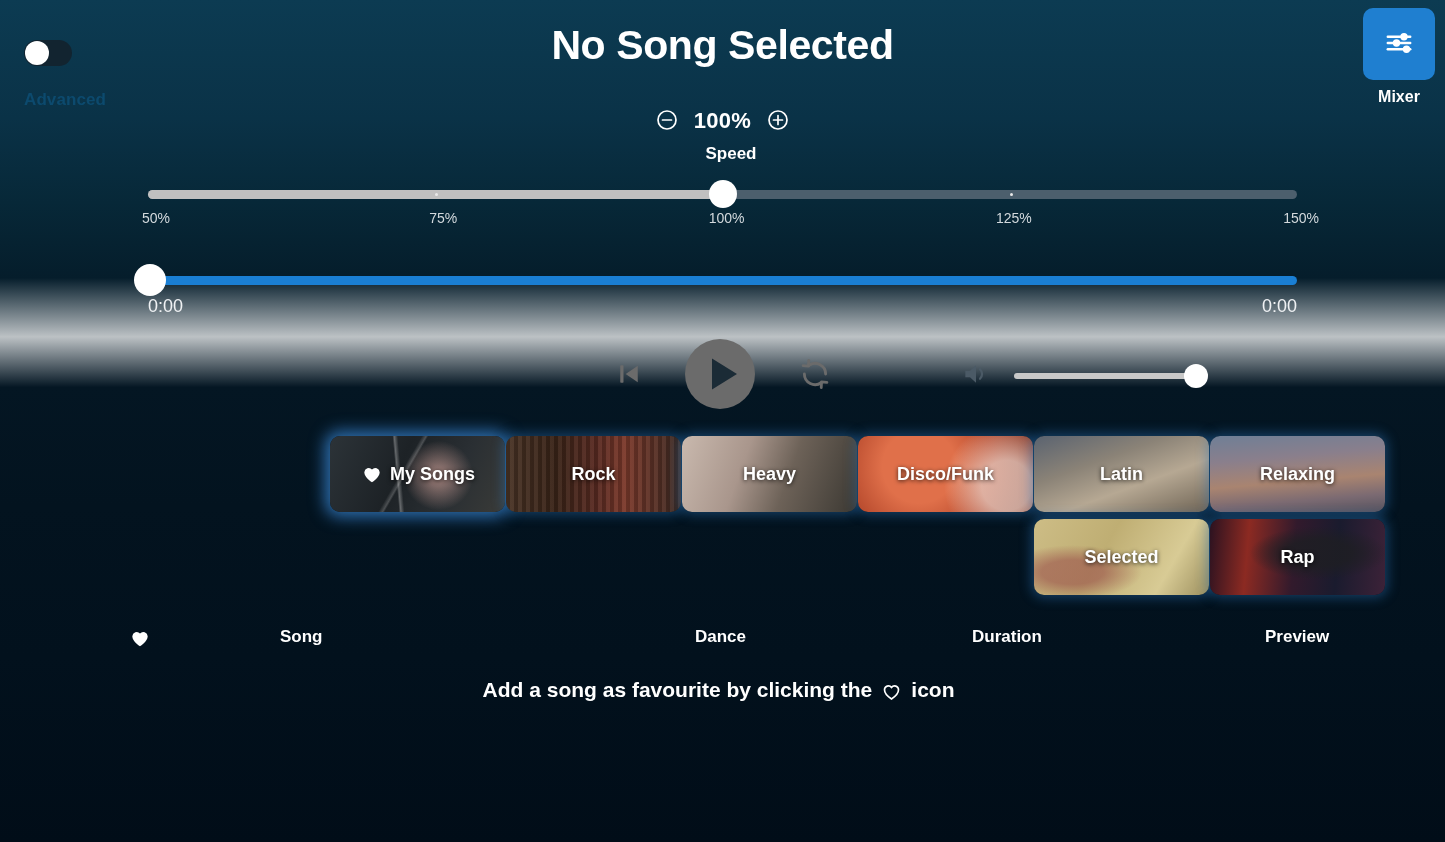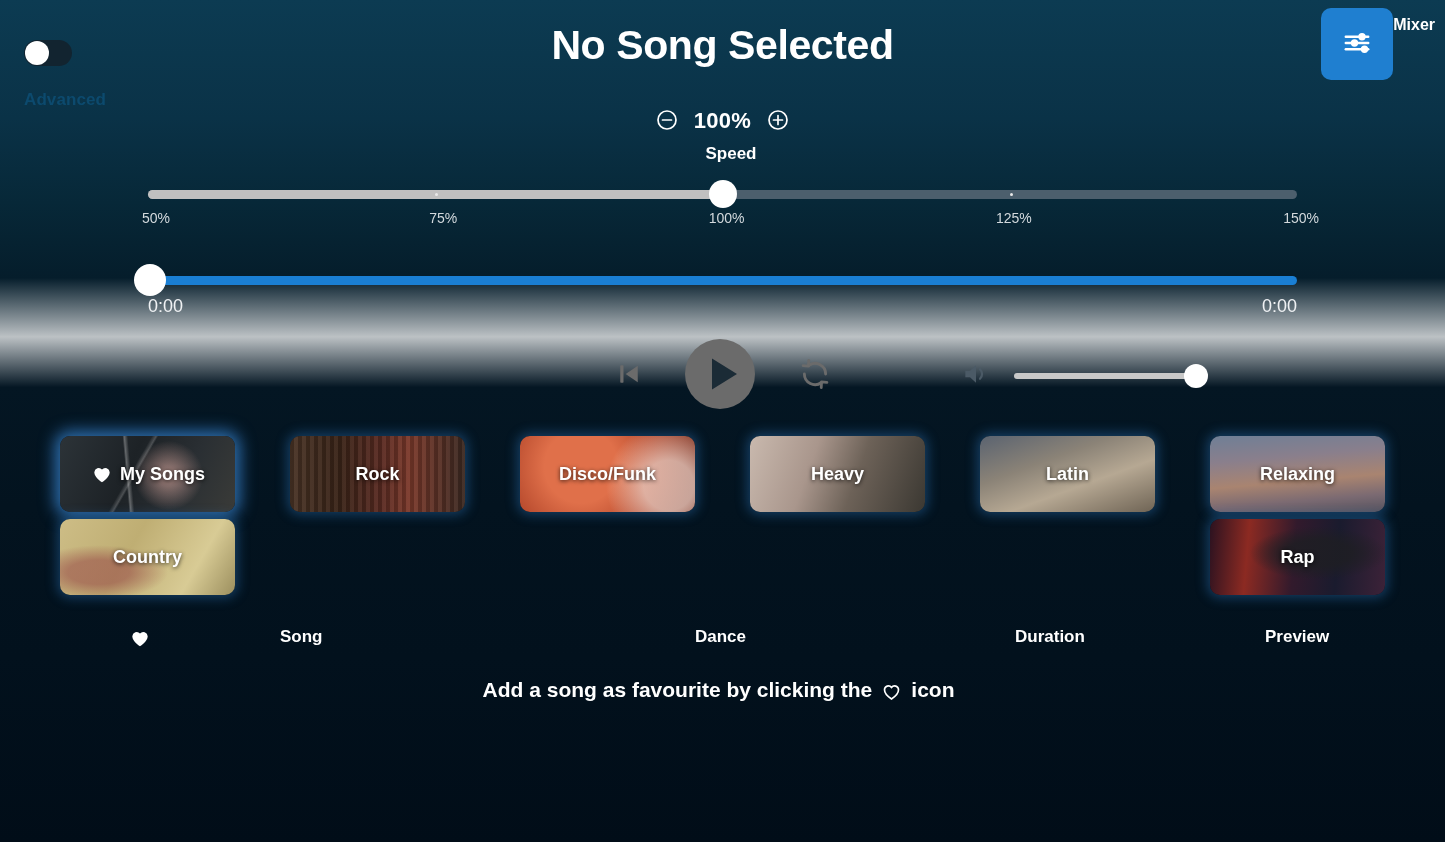--- a/index.html
+++ b/index.html
@@ -44,21 +44,21 @@
   }
 
   .page-title {
     position: absolute; left: 0; right: 0; top: 22px;
     text-align: center; font-size: 41px; font-weight: bold;
     letter-spacing: -.4px;
   }
 
   .mixer-wrap {
     position: absolute; right: 10px; top: 8px;
-    display: flex; flex-direction: row; 
+    display: flex; flex-direction: column; align-items: center;
     cursor: pointer;
   }
   .mixer-btn {
     width: 72px; height: 72px; border-radius: 10px;
     background: #1f7fd0; display: flex; align-items: center; justify-content: center;
     border: none;
   }
   .mixer-label { margin-top: 8px; font-size: 16px; font-weight: bold; }
 
   
@@ -150,21 +150,21 @@
     position: absolute; right: -4px; top: 0;
     width: 24px; height: 24px; border-radius: 50%; background: #ffffff;
     cursor: pointer;
   }
 
   
   .genres {
     position: absolute; left: 60px; right: 60px; top: 436px;
   }
   .genre-row {
-    display: flex; justify-content: space-between; gap: 13px;
+    display: flex; justify-content: flex-end; gap: 1px;
     margin-bottom: 7px;
   }
   .genre-card {
     position: relative; width: 175px; height: 76px;
     border-radius: 10px; overflow: hidden; cursor: pointer;
     box-shadow: 0 0 12px 3px rgba(42,112,180,.45);
     display: flex; align-items: center; justify-content: center;
   }
   .genre-card.selected { box-shadow: 0 0 16px 5px rgba(60,140,220,.75); }
   .genre-card .bg { position: absolute; inset: 0; }
@@ -240,21 +240,21 @@
   .table-head {
     position: absolute; left: 0; right: 0; top: 620px; height: 34px; padding-left: 8px;
   }
   .th {
     position: absolute; font-size: 17px; font-weight: bold; color: #ffffff;
     top: 0; line-height: 34px;
   }
   .th-fav { left: 128px; }
   .th-song { left: 280px; }
   .th-mood { left: 695px; }
-  .th-dur { left: 1015px; }
+  .th-dur { left: 972px; }
   .th-prev { left: 1265px; }
 
   .empty-msg {
     position: absolute; left: 0; right: 8px; top: 678px;
     text-align: center; font-size: 21px; font-weight: bold;
     display: flex; align-items: center; justify-content: center; gap: 8px;
   }
 </style>
 </head>
 <body>
@@ -386,40 +386,40 @@
           </svg>
         </span>
         <span>My Songs</span>
       </span>
     </div>
     <div class="genre-card">
       <div class="bg art-rock"></div>
       <span class="label">Rock</span>
     </div>
     <div class="genre-card">
+      <div class="bg art-heavy"></div>
+      <span class="label">Heavy</span>
+    </div>
+    <div class="genre-card">
       <div class="bg art-disco"></div>
       <span class="label">Disco/Funk</span>
     </div>
     <div class="genre-card">
-      <div class="bg art-heavy"></div>
-      <span class="label">Heavy</span>
-    </div>
-    <div class="genre-card">
       <div class="bg art-latin"></div>
       <span class="label">Latin</span>
     </div>
     <div class="genre-card">
       <div class="bg art-relaxing"></div>
       <span class="label">Relaxing</span>
     </div>
   </div>
   <div class="genre-row">
     <div class="genre-card">
       <div class="bg art-country"></div>
-      <span class="label">Country</span>
+      <span class="label">Selected</span>
     </div>
     <div class="genre-card">
       <div class="bg art-rap"></div>
       <span class="label">Rap</span>
     </div>
   </div>
 </div>
 
 <div class="table-head">
   <span class="th th-fav">

